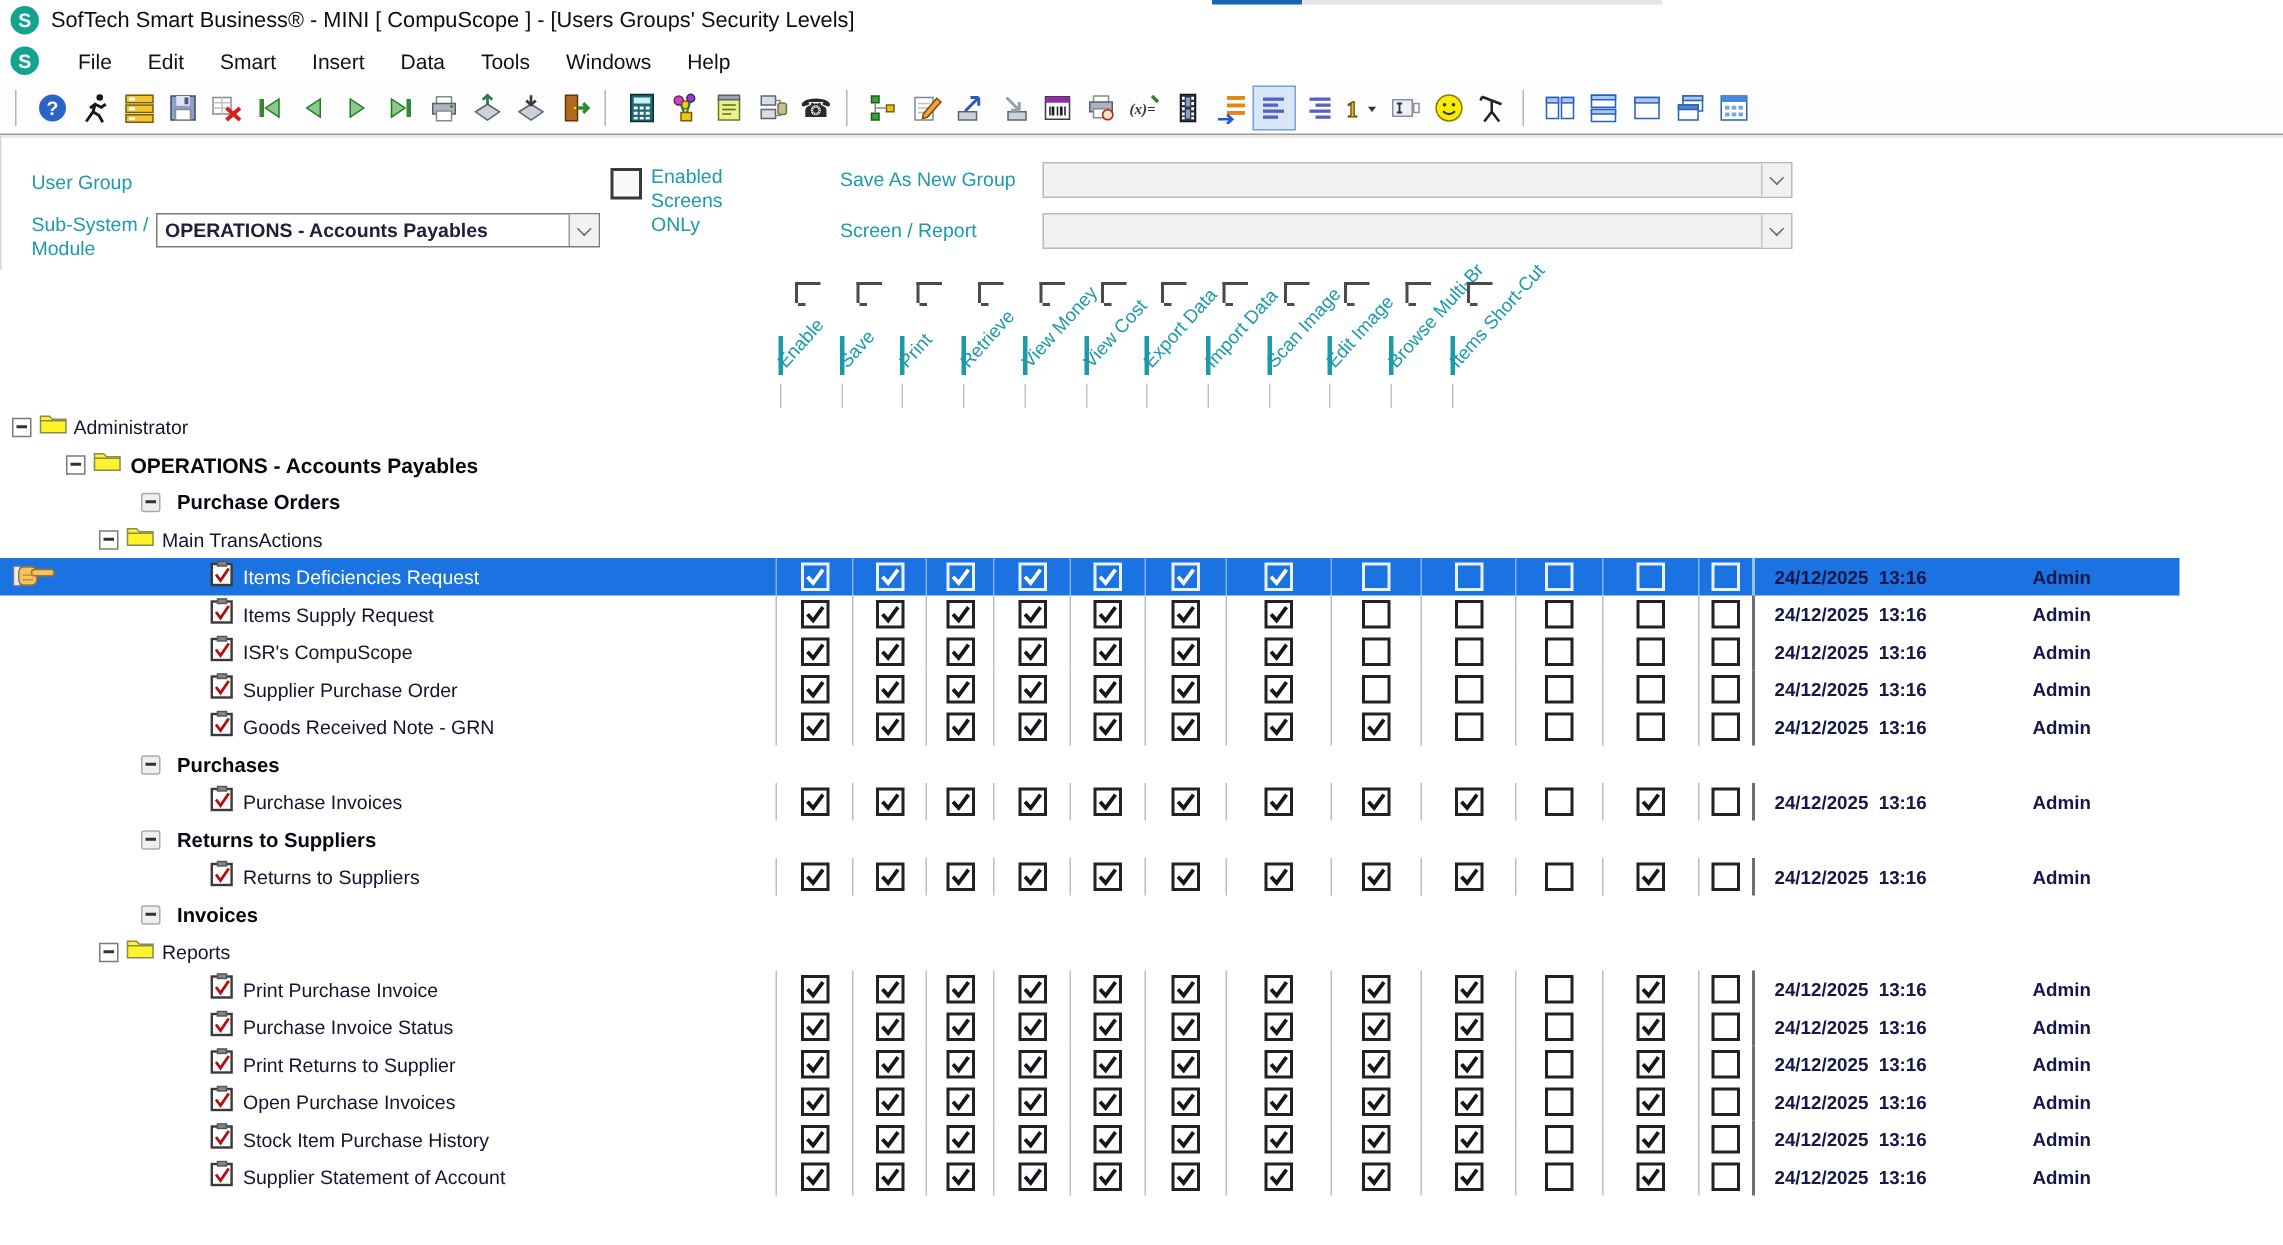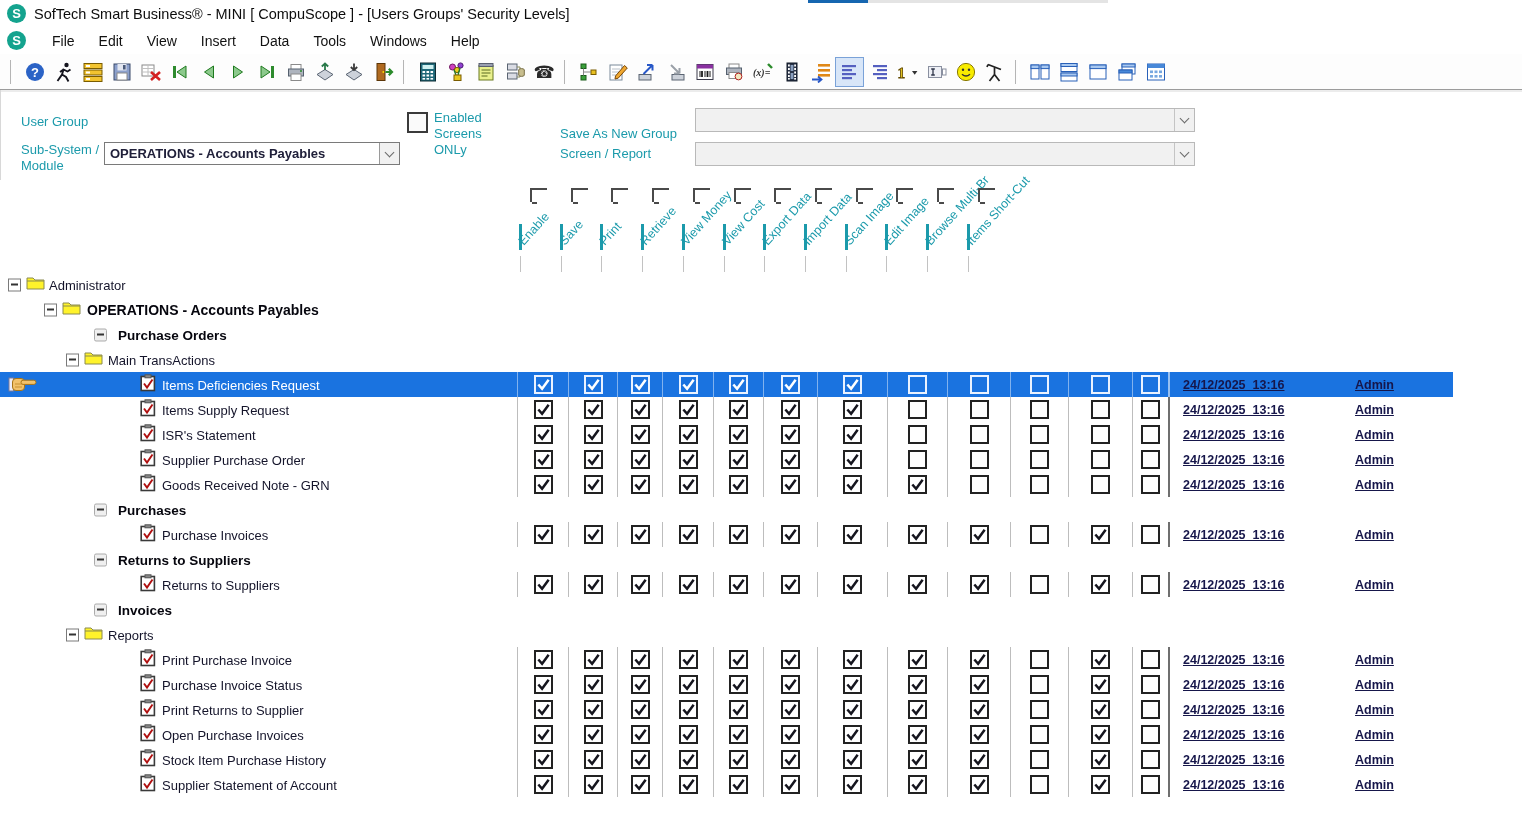--- a/index.html
+++ b/index.html
@@ -62,21 +62,21 @@
   .exp::after{content:"";position:absolute;left:2px;right:2px;top:4.6px;height:1.6px;background:#333}
   .exp.soft{background:#efefef;border:1px solid #ababab;border-radius:2px}
   .node-svg{position:absolute;top:50%;transform:translateY(-50%)}
   .cell{position:absolute;top:0;height:25px;display:flex;align-items:center;justify-content:center;border-left:1px solid #BDBDBD;box-sizing:border-box}
   .row.selected .cell{border-left-color:rgba(255,255,255,.45)}
   .endsep{position:absolute;top:0;height:25px;width:2px;background:#6F6F6F}
   .row.selected .endsep{background:rgba(255,255,255,.55)}
   .cb{width:19px;height:19px;box-sizing:border-box;background:#fff;border:2px solid #222;display:flex;align-items:center;justify-content:center}
   .row.selected .cb{background:transparent;border-color:#EAF2FF}
   .gridlink{position:absolute;top:50%;transform:translateY(-50%);font-size:12.5px;font-weight:600;color:#16164A;
-            text-decoration:underline;white-space:pre;cursor:pointer}
+            white-space:pre;cursor:pointer}
   .hand{position:absolute;left:8px;top:50%;transform:translateY(-50%)}
 </style>
 </head>
 <body>
 
 <div id="app">
   <div id="top-progress">
     <div class="seg-blue"></div>
     <div class="seg-gray"></div>
   </div>
@@ -84,21 +84,21 @@
   <header id="titlebar">
     <span class="slogo">S</span>
     <span>SofTech Smart Business® - MINI [ CompuScope ]  - [Users Groups' Security Levels]</span>
   </header>
 
   <nav id="menubar">
     <span class="slogo">S</span>
     <div id="menu-items" style="display:flex">
         <div class="menu-item">File</div>
         <div class="menu-item">Edit</div>
-        <div class="menu-item">View</div>
+        <div class="menu-item">Smart</div>
         <div class="menu-item">Insert</div>
         <div class="menu-item">Data</div>
         <div class="menu-item">Tools</div>
         <div class="menu-item">Windows</div>
         <div class="menu-item">Help</div>
       </div>
   </nav>
 
   <div id="toolbar">
       <div class="tsep"></div>
@@ -429,21 +429,21 @@
       <span class="combo-btn">
           <span class="chev"></span>
         </span>
     </div>
     <div class="formcheck" style="left:406px;top:22px"></div>
     <div class="flabel" style="left:433px;top:20px">
       <div>Enabled</div>
       <div>Screens</div>
       <div>ONLy</div>
     </div>
-    <div class="flabel" style="left:559px;top:36px">Save As New Group</div>
+    <div class="flabel" style="left:559px;top:22px">Save As New Group</div>
     <div class="combo disabled" style="left:694px;top:18px;width:500px;height:24px">
       <span class="combo-val"></span>
       <span class="combo-btn">
           <span class="chev"></span>
         </span>
     </div>
     <div class="flabel" style="left:559px;top:56px">Screen / Report</div>
     <div class="combo disabled" style="left:694px;top:52px;width:500px;height:24px">
       <span class="combo-val"></span>
       <span class="combo-btn">
@@ -686,21 +686,21 @@
         <div class="endsep" style="left: 1168px;"></div>
         <a class="gridlink" style="left: 1183px;">24/12/2025  13:16</a>
         <a class="gridlink" style="left: 1355px;">Admin</a>
       </div>
       <div class="row">
         <span class="node-svg" style="left: 140px;"><svg width="16" height="18" viewBox="0 0 16 18">
             <rect x="1.2" y="2.5" width="13.2" height="14" fill="#fff" stroke="#3a3a3a" stroke-width="1.6"></rect>
             <rect x="5" y="0.8" width="6" height="3" fill="#888" stroke="#555"></rect>
             <path d="M4 9.5 l3 4 5.5-8" stroke="#B01010" stroke-width="1.9" fill="none"></path>
           </svg></span>
-        <span class="tree-label " style="left: 162px;">ISR's Statement</span>
+        <span class="tree-label " style="left: 162px;">ISR's CompuScope</span>
         <div class="cell" style="left: 517px; width: 51px;">
           <div class="cb">
             <svg width="15" height="15" viewBox="0 0 16 16">
               <path d="M2.5 8 L6.5 12.5 L13.5 3" stroke="#15151e" stroke-width="2.7" fill="none"></path>
             </svg>
           </div>
         </div>
         <div class="cell" style="left: 568px; width: 49px;">
           <div class="cb">
             <svg width="15" height="15" viewBox="0 0 16 16">

